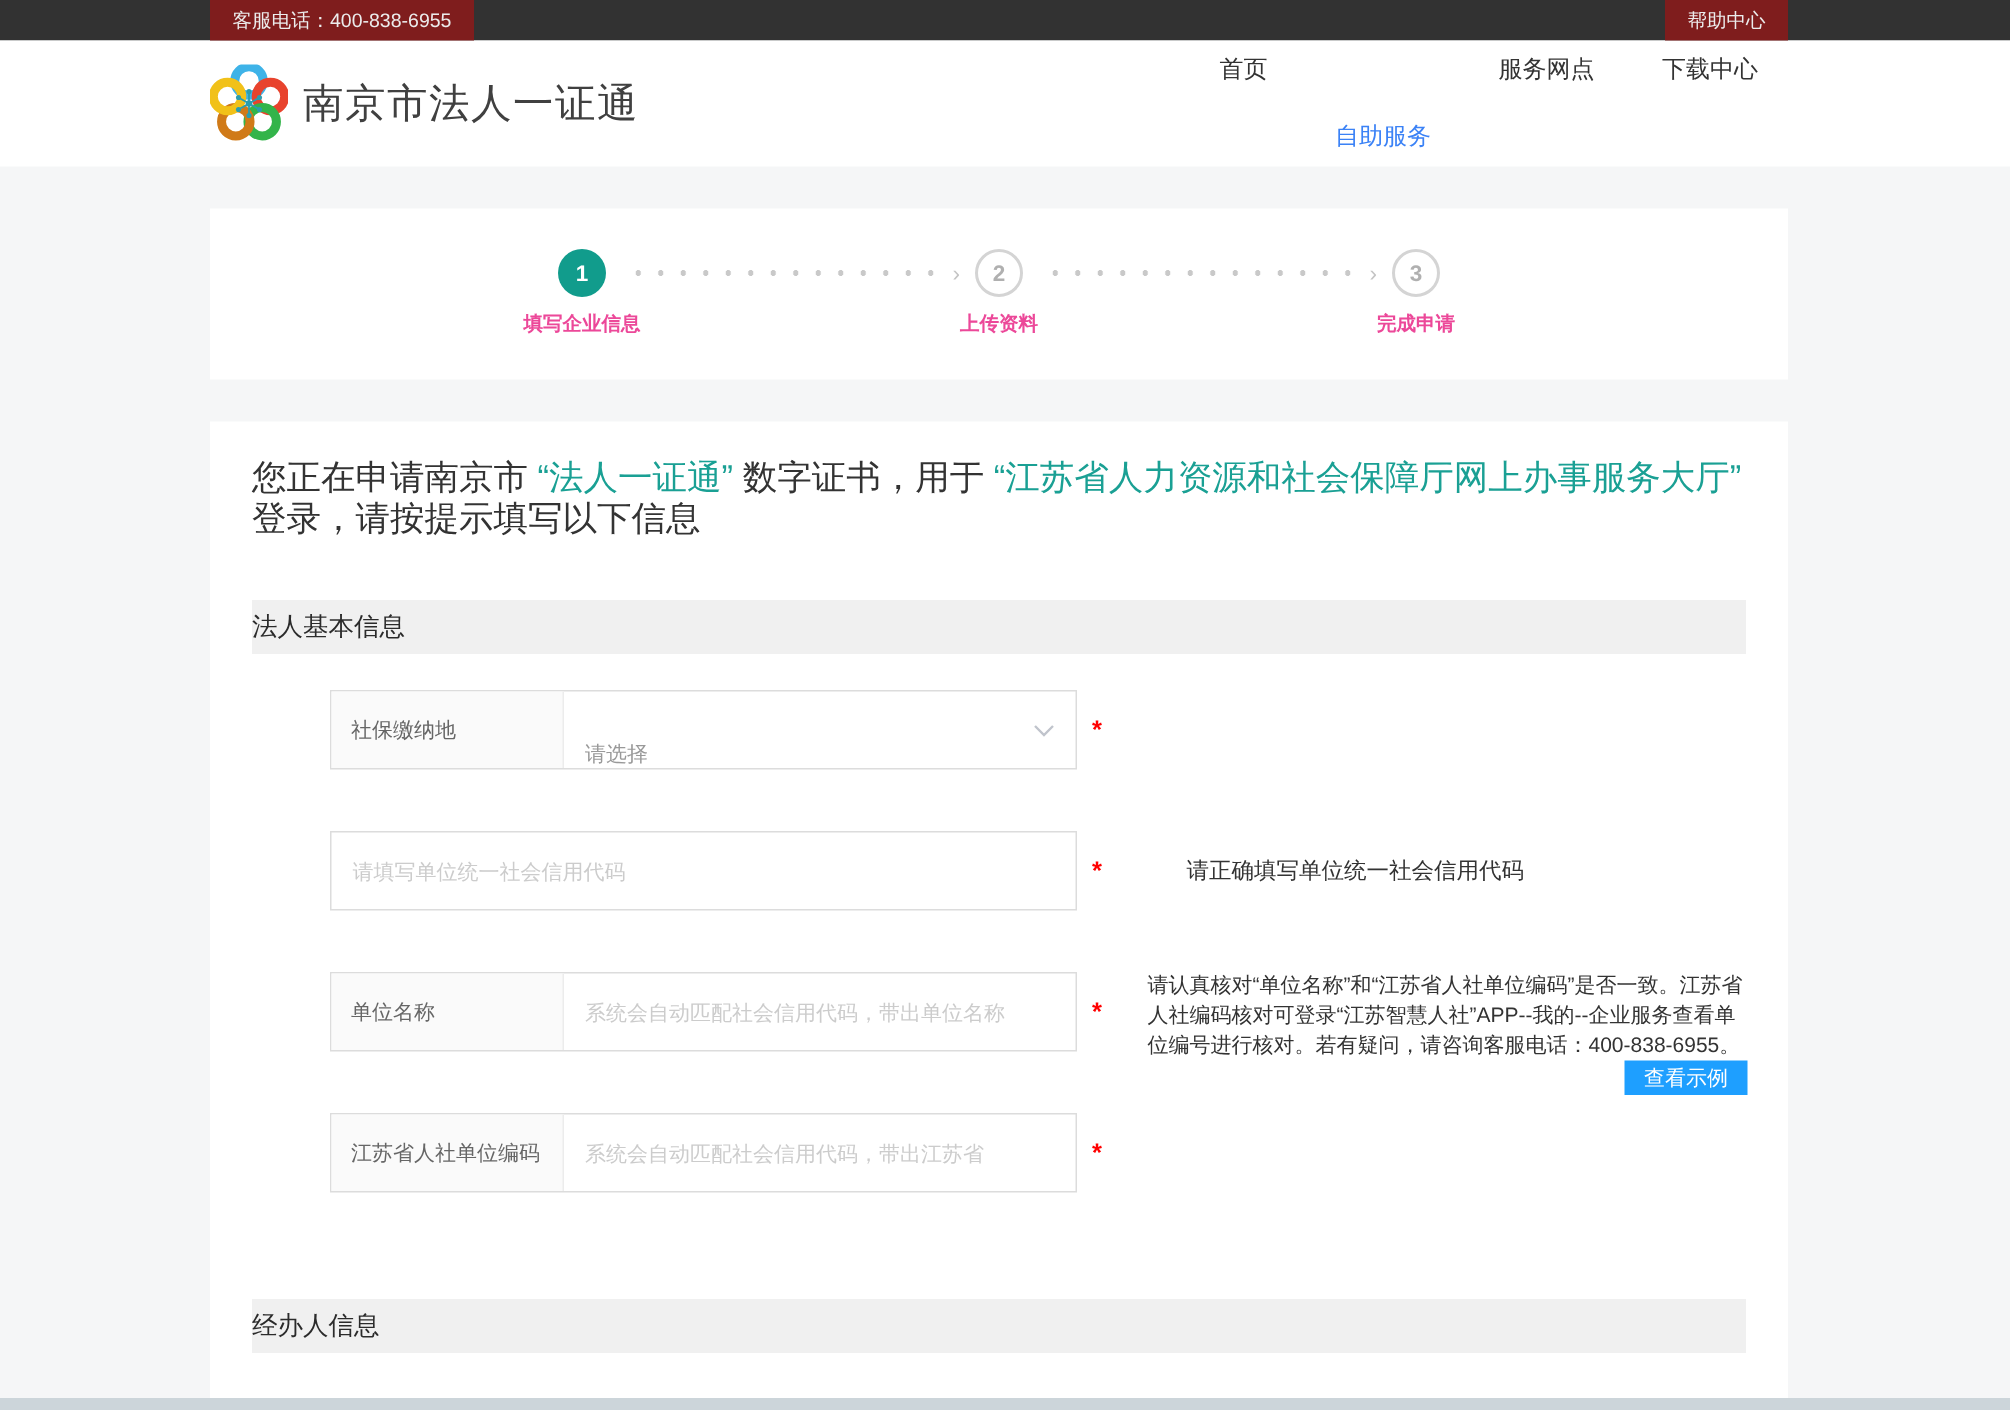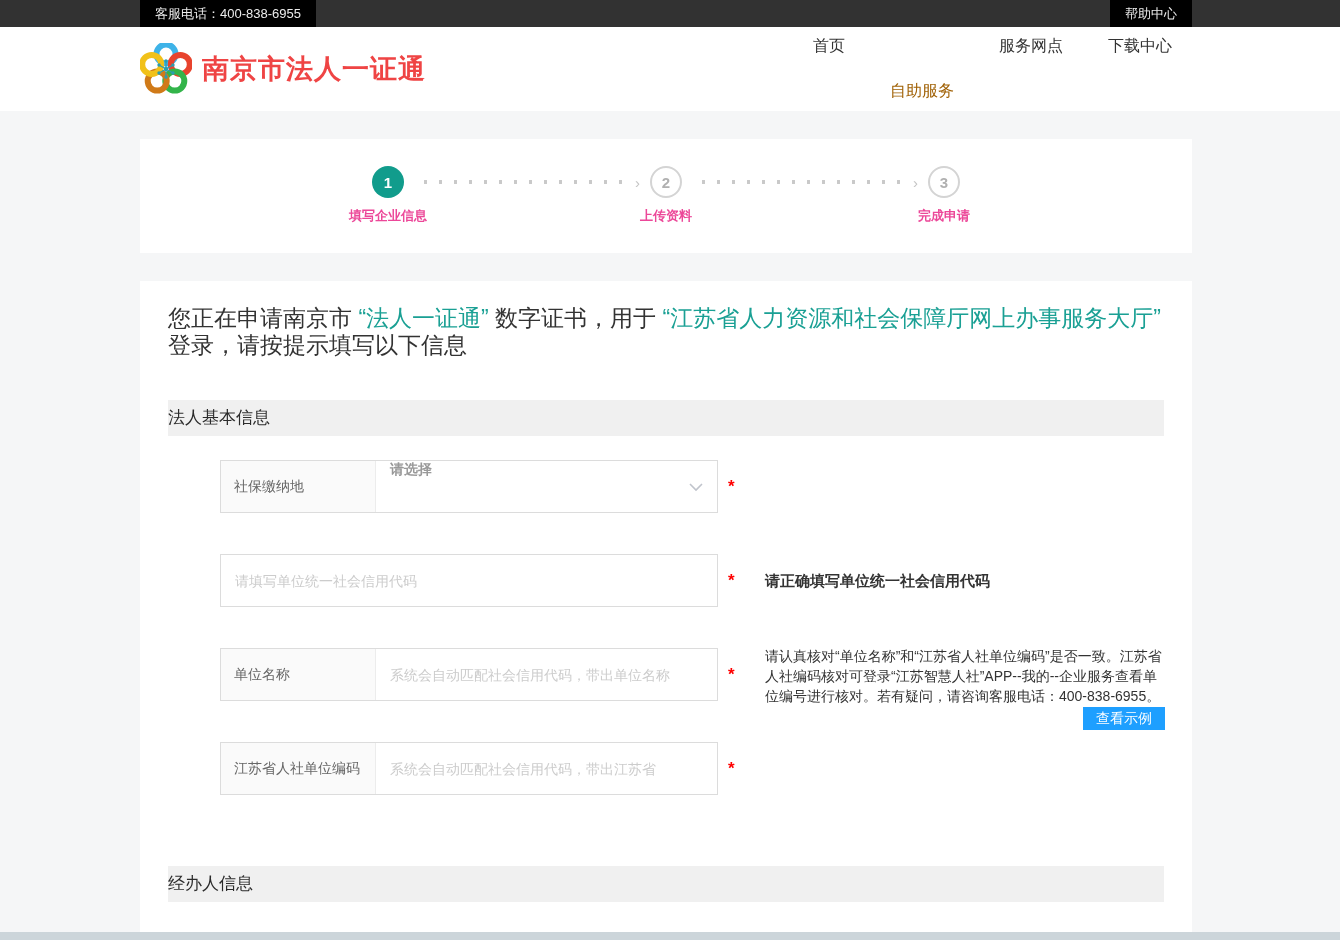--- a/index.html
+++ b/index.html
@@ -6,32 +6,32 @@
   html,body { width:1340px; height:940px; overflow:hidden; }
   body {
     position:relative;
     background:#f5f6f7;
     font-family:"Liberation Sans","DejaVu Sans",sans-serif;
     color:#333;
   }
 
   
   .topbar { height:27px; background:#323232; display:flex; justify-content:space-between; align-items:stretch; }
-  .topbar-box { background:#000000; color:#ececec; font-size:13px; line-height:27px; padding:0 15px; white-space:nowrap;text-align:center; }
+  .topbar-box { background:#7f1d1d; color:#ececec; font-size:13px; line-height:27px; padding:0 15px; white-space:nowrap;text-align:center; }
   .topbar-box.phone { margin-left:140px; }
   .topbar-box.help  { margin-right:148px; cursor:pointer; }
 
   
   .site-header { height:84px; background:#ffffff; }
   .header-inner { margin-left:140px; width:1052px; height:100%; display:flex; align-items:center; justify-content:space-between; }
   .brand { display:flex; align-items:center; gap:10px; cursor:pointer; }
-  .brand-title { font-size:27px; font-weight:bold; color:#ef4444; letter-spacing:1px; }
+  .brand-title { font-size:27px; font-weight:normal; color:#404040; letter-spacing:1px; }
   .main-nav { display:flex; gap:45px; padding-right:20px; }
   .nav-item { font-size:16px; color:#333; text-decoration:none; cursor:pointer; white-space:nowrap; }
-  .nav-item.active { color:#a16207;margin-top:45px; }
+  .nav-item.active { color:#3b82f6;margin-top:45px; }
 
   
   .steps-card, .form-card { width:1052px; margin-left:140px; background:#fff; }
   .steps-card { margin-top:28px; height:114px; }
   .form-card  { margin-top:28px; min-height:686px; padding:24px 28px 24px 28px; }
 
   
   .stepper { display:flex; align-items:center; justify-content:center; padding-top:27px; }
   .step { position:relative; width:32px; height:32px; }
   .step-circle { width:32px; height:32px; border-radius:50%; display:flex; align-items:center; justify-content:center; font-size:15px; font-weight:bold; }
@@ -53,25 +53,25 @@
   .section-bar.second { margin-top:71px; }
 
   
   .form-rows { margin-top:24px; margin-left:52px; }
   .form-row { position:relative; height:53px; margin-bottom:41px; }
   .field-box { width:498px; height:53px; border:1px solid #dcdcdc; background:#fff; display:flex; }
   .field-label { width:155px; background:#fafafa; border-right:1px solid #ececec; display:flex; align-items:center; padding-left:13px; font-size:14px; color:#666; }
   .field-input { flex:1; display:flex; align-items:center; padding:0 14px; position:relative; }
   .field-input input { width:100%; border:none; outline:none; font-size:14px; color:#333; background:transparent; }
   .field-input input::placeholder { color:#ccc; }
-  .field-select { flex:1; display:flex; align-items:flex-start; padding:0 14px; position:relative; cursor:pointer;font-weight:bold; }
+  .field-select { flex:1; display:flex; align-items:flex-end; padding:0 14px; position:relative; cursor:pointer; }
   .select-value { font-size:14px; color:#999; }
   .chevron { position:absolute; right:14px; top:50%; transform:translateY(-50%); }
   .required { position:absolute; left:508px; top:50%; transform:translateY(-50%); color:#ff0000; font-size:17px; font-weight:bold; }
-  .note-inline { position:absolute; left:545px; top:50%; transform:translateY(-50%); font-size:15px; color:#333; white-space:nowrap;font-weight:bold; }
+  .note-inline { position:absolute; left:571px; top:50%; transform:translateY(-50%); font-size:15px; color:#333; white-space:nowrap; }
   .note-block { position:absolute; left:545px; top:-2px; width:400px; font-size:14px; line-height:20px; color:#333; }
   .note-actions { text-align:right; margin-top:1px; }
   .example-btn { background:#1e9fff; color:#fff; border:none; font-size:14px; height:23px; line-height:23px; padding:0 13px; cursor:pointer; font-family:inherit; }
 
   
   .bottom-strip { position:absolute; left:0; bottom:0; width:1340px; height:8px; background:#ccd5da; }
 </style>
 </head>
 <body>
 

